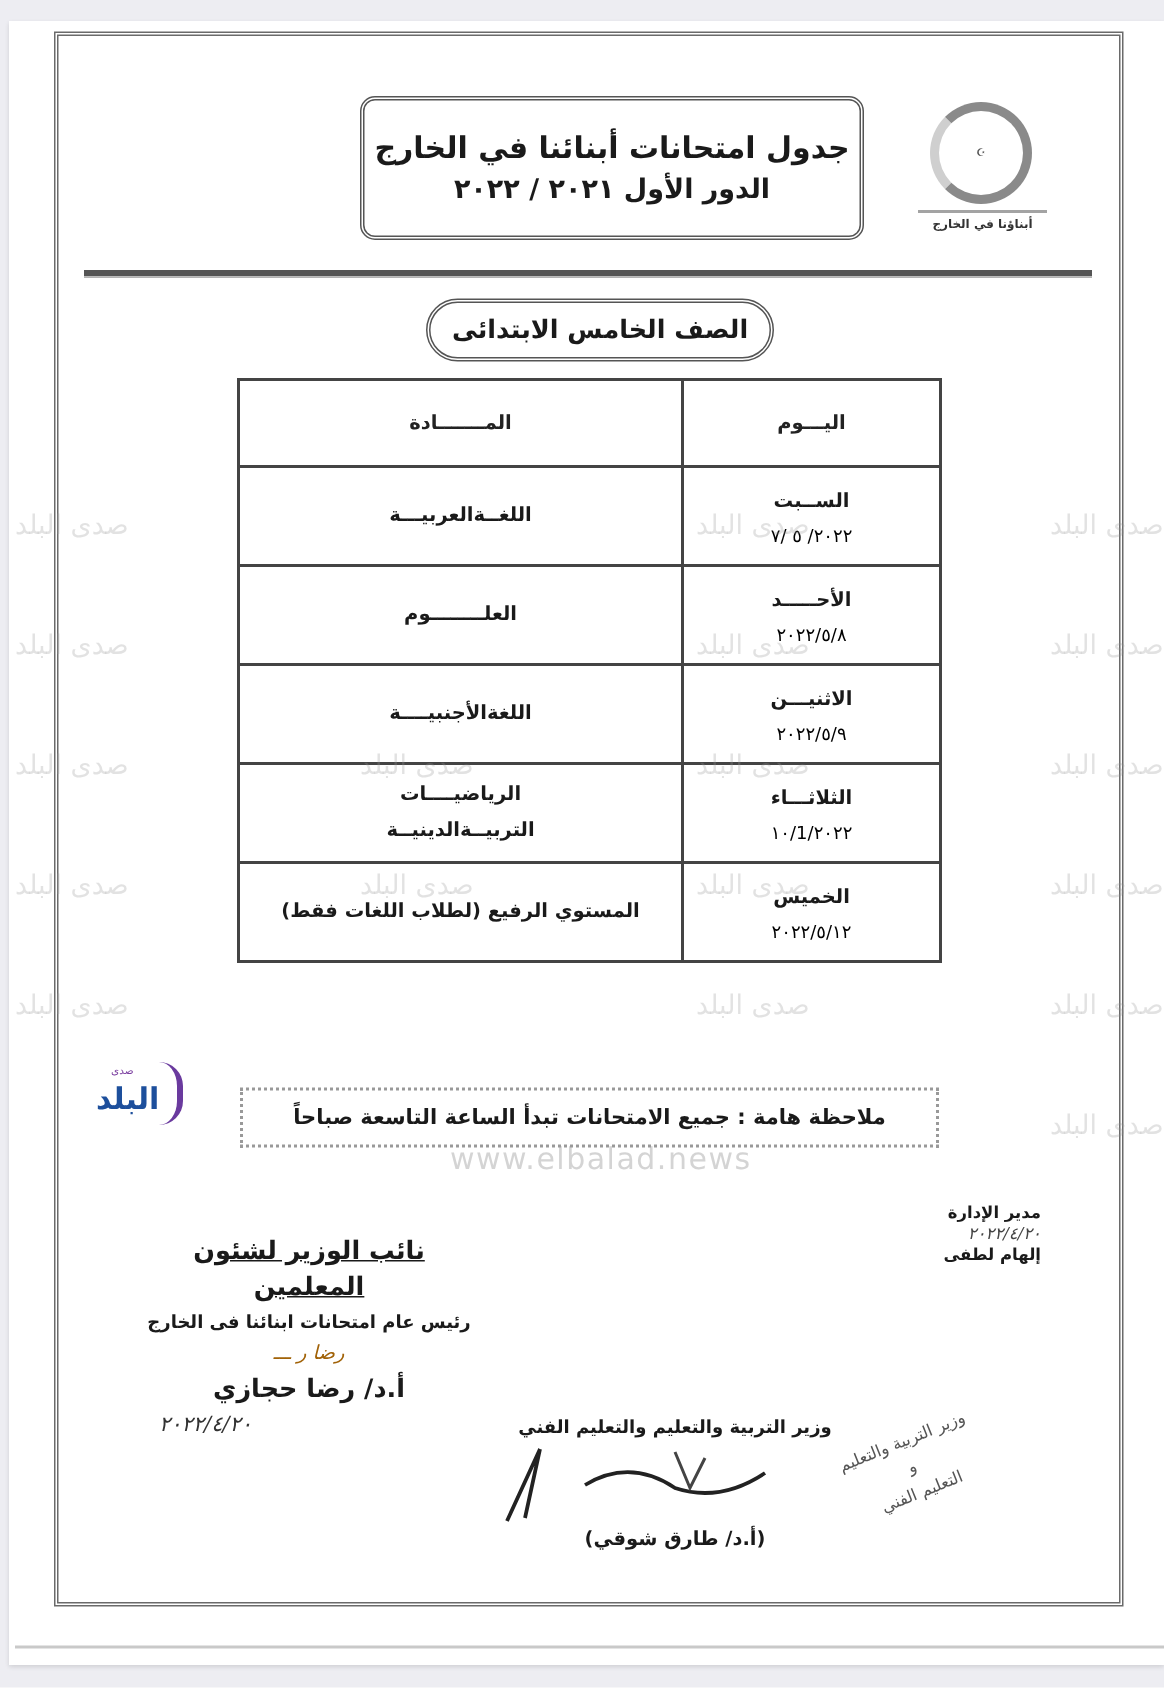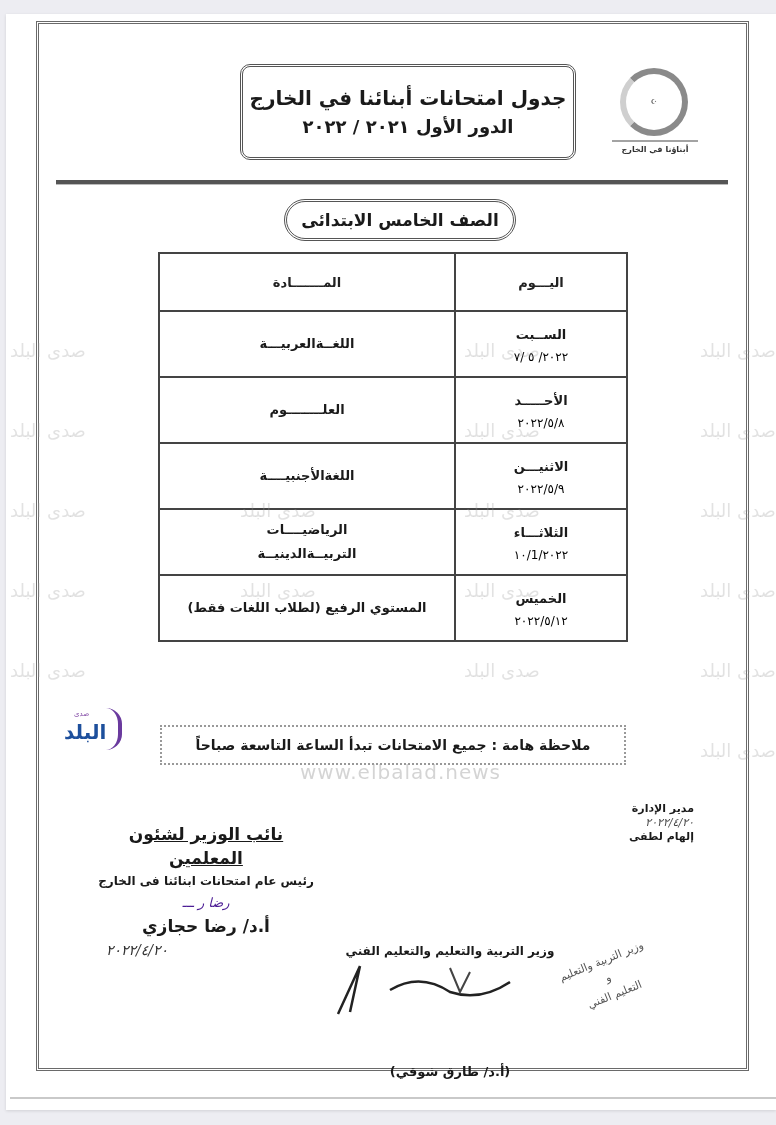--- a/index.html
+++ b/index.html
@@ -93,35 +93,35 @@
     box-sizing:border-box;
     display:flex; align-items:center; justify-content:center;
     direction:rtl;
     font-weight:bold; font-size:14px;
   }
 
   .sig-block { position:absolute; direction:rtl; text-align:center; }
   .sig-left { left:96px; top:822px; width:220px; }
   .sig-left .l1 { font-weight:bold; font-size:17px; line-height:24px;text-decoration:underline; }
   .sig-left .l2 { font-weight:bold; font-size:12px; line-height:22px; }
-  .sig-left .scribble { font-family:"DejaVu Serif", serif; font-style:italic; font-size:13px; line-height:22px; color:#4c1d95; }
+  .sig-left .scribble { font-family:"DejaVu Serif", serif; font-style:italic; font-size:13px; line-height:22px; color:#a16207; }
   .sig-left .name { font-weight:bold; font-size:17px; line-height:24px; }
   .sig-left .hdate { font-family:"DejaVu Serif", serif; font-style:italic; font-size:14px; line-height:24px; text-align:left; padding-left:10px; color:#333;}
 
   .sig-right { left:574px; top:802px; width:120px; text-align:right; }
   .sig-right .t1 { font-weight:bold; font-size:11px; line-height:14px; }
   .sig-right .t2 { font-family:"DejaVu Serif", serif; font-style:italic; font-size:11px; line-height:14px; color:#444; }
   .sig-right .t3 { font-weight:bold; font-size:11px; line-height:14px; }
 
   .minister { left:330px; top:940px; width:240px; }
   .minister .m1 { font-weight:bold; font-size:12px; line-height:22px; }
   .minister .sign-stroke {
     position:relative; height:54px;
   }
-  .minister .m2 { font-weight:bold; font-size:13px; line-height:22px;margin-top:45px; }
+  .minister .m2 { font-weight:bold; font-size:13px; line-height:22px; }
 
   .stamp {
     position:absolute; left:560px; top:950px; width:110px; height:90px;
     direction:rtl; transform:rotate(-22deg);
     font-family:"DejaVu Serif", serif; font-size:11px; line-height:18px;
     color:#555; text-align:center;
   }
 
   .watermark {
     position:absolute; font-size:18px; color:rgba(150,150,150,0.28);

